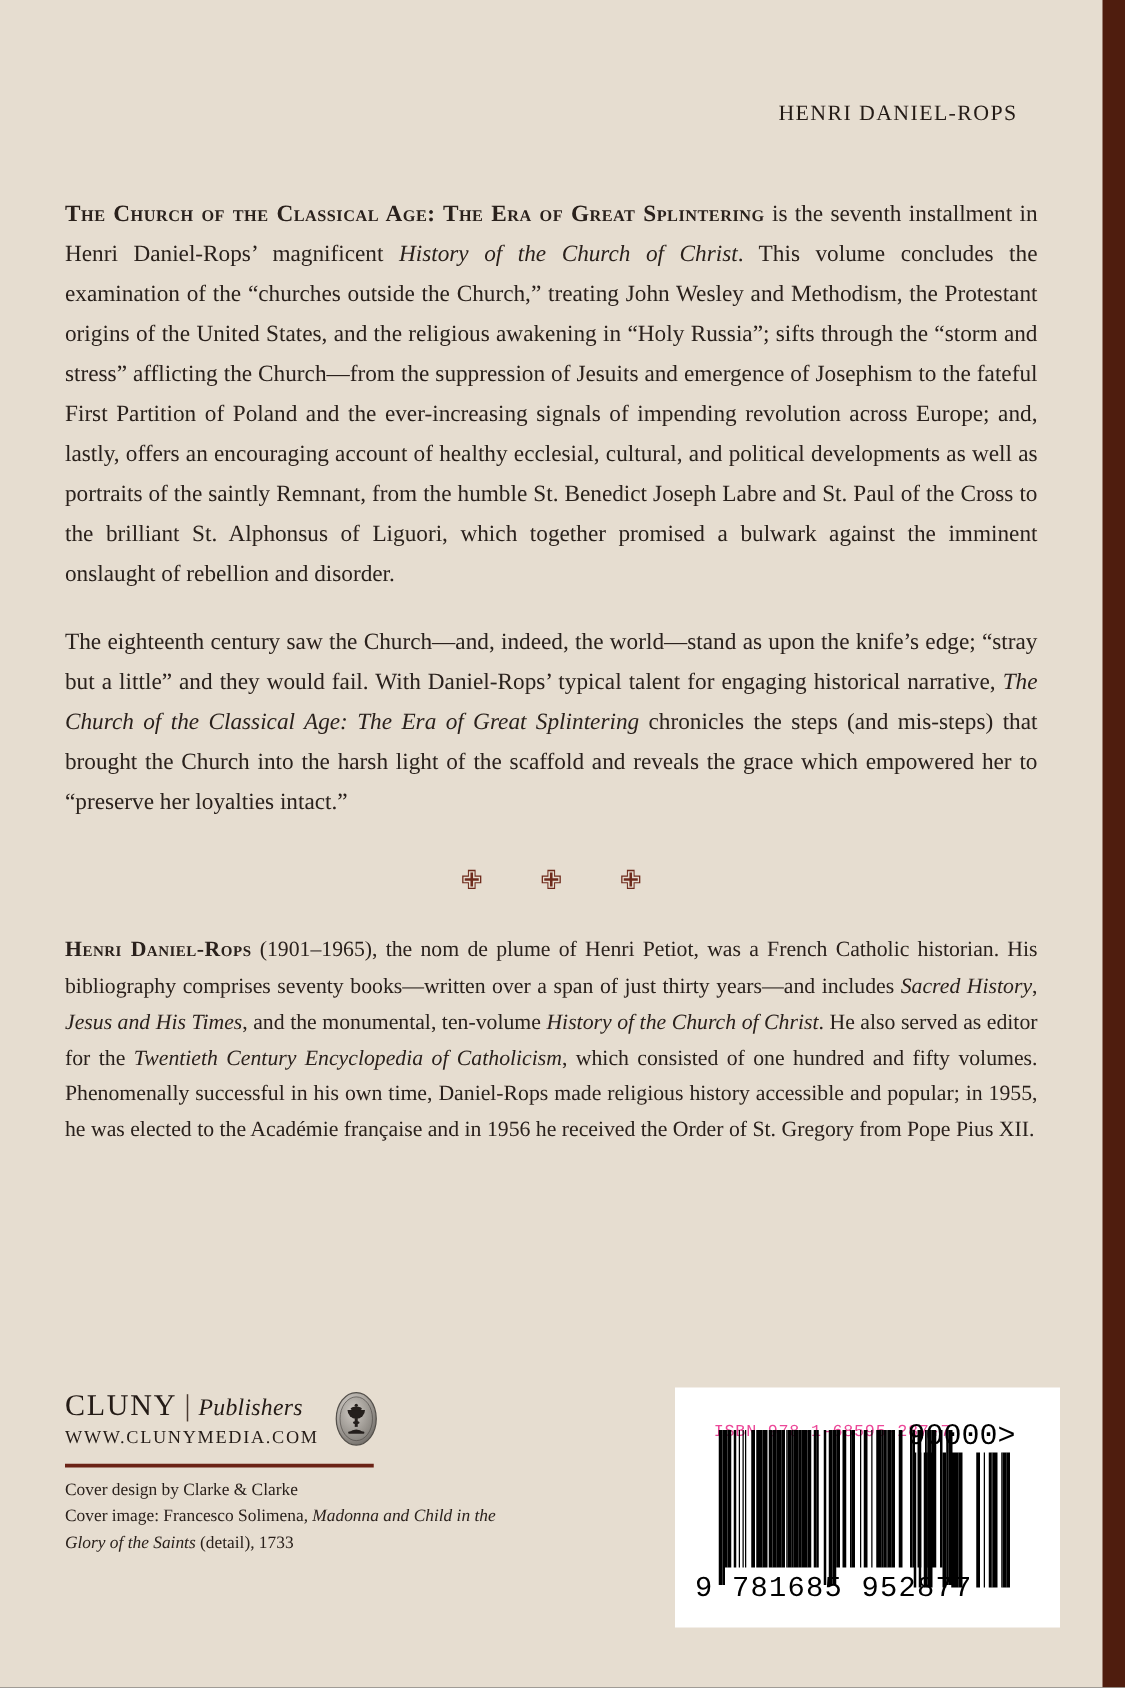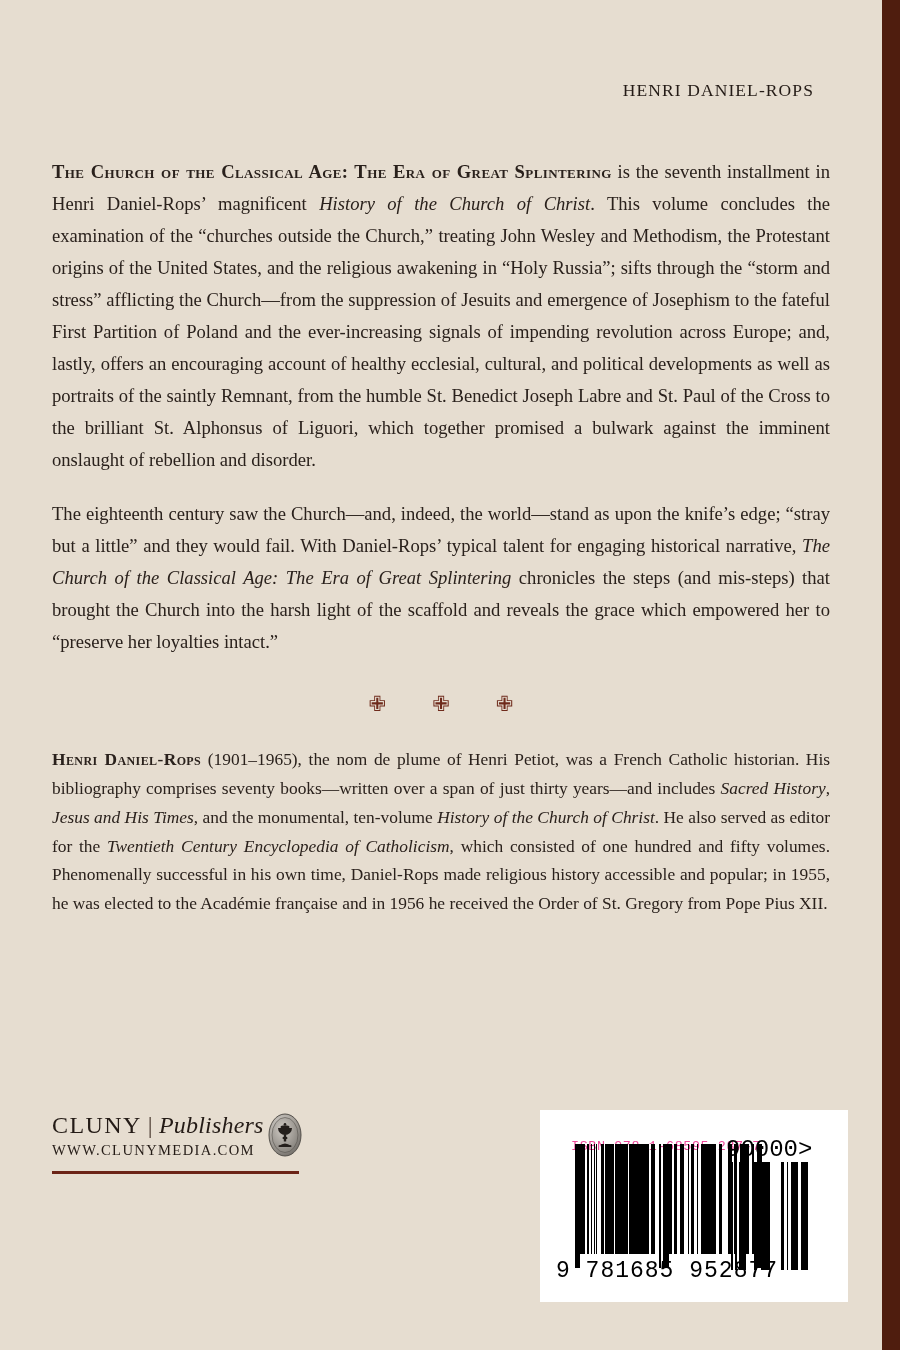--- a/index.html
+++ b/index.html
@@ -128,21 +128,21 @@
     line-height: 1.1;
     white-space: nowrap;
   }
   .cluny-bar {
     margin: 0 5px 0 6px;
     color: #4a3a30;
     font-weight: 300;
   }
   .cluny-pub {
     font-style: italic;
-    font-size: 24px;
+    font-size: 19px;
     letter-spacing: 0.2px;
   }
   .cluny-url {
     margin-top: 4px;
     font-size: 14.6px;
     letter-spacing: 1.35px;
     font-variant: small-caps;
     text-transform: uppercase;
     color: #241b16;
     white-space: nowrap;
@@ -289,20 +289,24 @@
           <rect x="31.6" y="43" width="4.8" height="14" fill="#241f1c"></rect>
           <ellipse cx="34" cy="50" rx="5.2" ry="2.6" fill="#241f1c"></ellipse>
           <path d="M22 66 q12 -10 24 0 z" fill="#241f1c"></path>
           <rect x="21" y="64.5" width="26" height="3.6" rx="1.6" fill="#241f1c"></rect>
           <circle cx="34" cy="22.5" r="2.6" fill="#241f1c"></circle>
         </svg>
       </div>
 
       <div class="imprint-rule"></div>
 
+      <div class="credits">
+        <div>Cover design by Clarke &amp; Clarke</div>
+        <div><span>Cover image: Francesco Solimena, </span><span class="ital">Madonna and Child in the Glory of the Saints</span><span> (detail), 1733</span></div>
+      </div>
 
     </div>
 
     <div id="barcode-box">
       <div class="bc-isbn">ISBN 978-1-68595-287-7</div>
       <div class="bc-main" id="bars-main">
           <span class="bar tall" style="width: 2px; background: transparent;"></span>
           <span class="bar tall" style="width: 3px; background: rgb(0, 0, 0);"></span>
           <span class="bar tall" style="width: 2px; background: rgb(0, 0, 0);"></span>
           <span class="bar" style="width: 2px; background: rgb(0, 0, 0);"></span>

